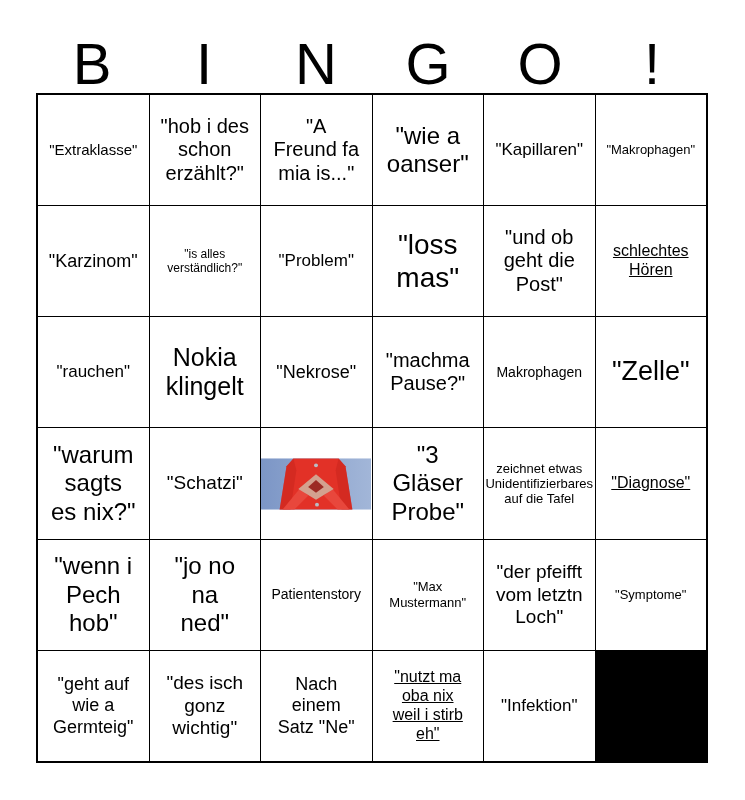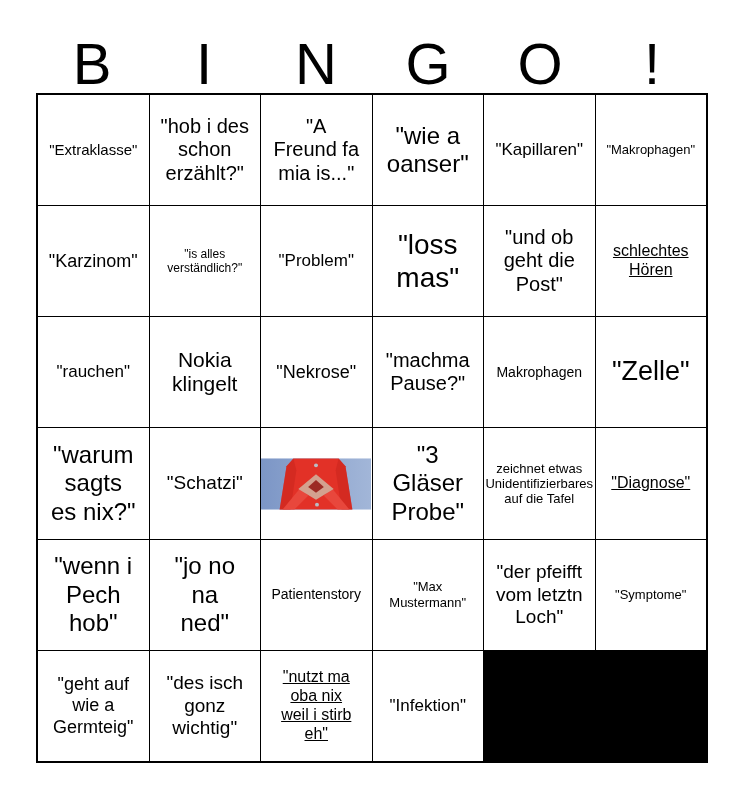--- a/index.html
+++ b/index.html
@@ -63,21 +63,21 @@
   .s12 { font-size: 12px; }
   .s13 { font-size: 13px; }
   .s14 { font-size: 14px; }
   .s15 { font-size: 15px; }
   .s16 { font-size: 16px; text-decoration: underline; }
   .s17 { font-size: 17px; }
   .s18 { font-size: 18px; }
   .s19 { font-size: 19px; }
   .s20 { font-size: 20px; }
   .s24 { font-size: 24px; }
-  .s25 { font-size: 21px; }
+  .s25 { font-size: 25px; }
   .s27 { font-size: 27px; }
   .s28 { font-size: 28px; }
 </style>
 </head>
 <body>
 
 <div class="page">
 
   <div class="title-row">
     <span class="title-letter">B</span>
@@ -169,20 +169,23 @@
 vom letztn
 Loch"</div>
 
     <div class="cell s13">"Symptome"</div>
     <div class="cell s18">"geht auf
 wie a
 Germteig"</div>
     <div class="cell s19">"des isch
 gonz
 wichtig"</div>
+    <div class="cell s18">Nach
+einem
+Satz "Ne"</div>
     <div class="cell s16">"nutzt ma
 oba nix
 weil i stirb
 eh"</div>
     <div class="cell s17">"Infektion"</div>
   </div>
 
 </div>
 
 </body></html>

